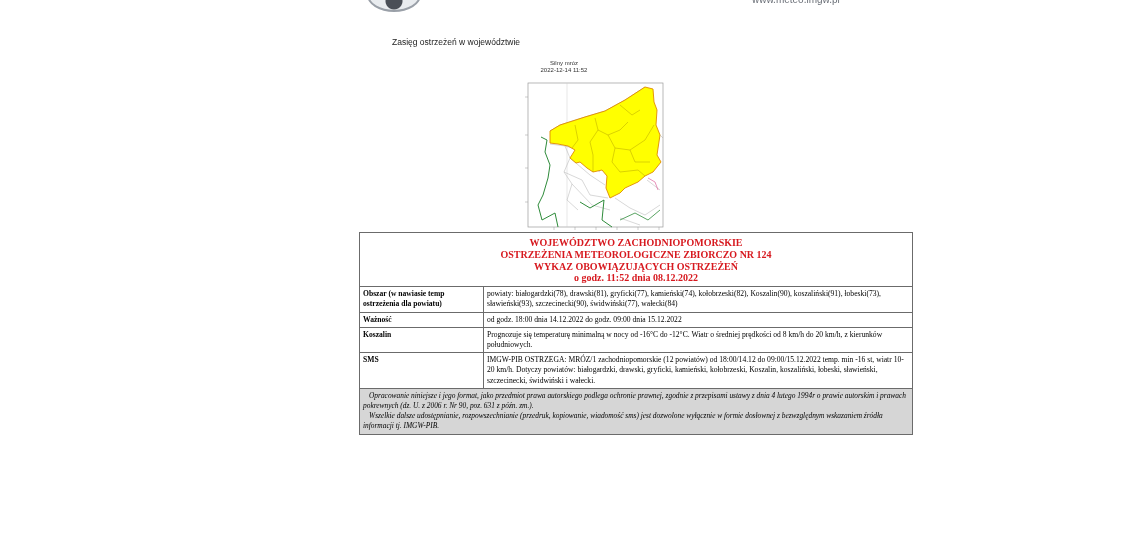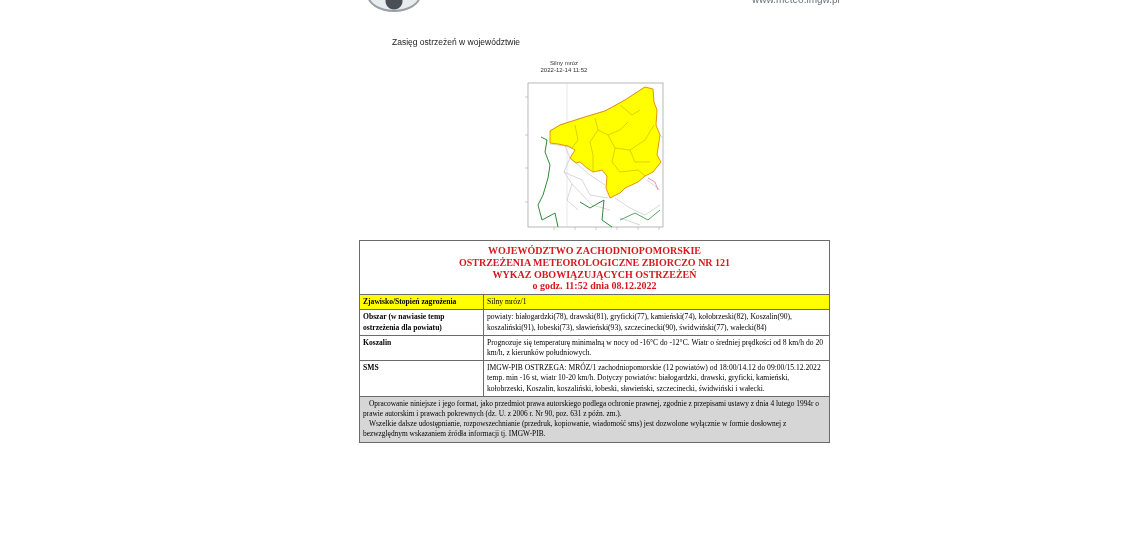--- a/index.html
+++ b/index.html
@@ -7,27 +7,27 @@
 
   .logo { position:absolute; left:367px; top:-22px; width:50px; height:30px; border-radius:50%; border:2px solid #9aa0a8; background:radial-gradient(circle at 50% 70%, #4a4f57 0 8px, #e9ecef 9px 100%); }
   .site-url { position:absolute; left:752px; top:-6px; font-family:"Liberation Sans", sans-serif; font-size:10px; color:#6a6f77; }
 
   .map-title { position:absolute; left:0; width:912px; top:37px; text-align:center; font-family:"Liberation Sans", sans-serif; font-size:8.5px; color:#222; }
   .map-sub { position:absolute; left:0; width:1128px; top:60px; text-align:center; font-family:"Liberation Sans", sans-serif; font-size:6px; color:#333; line-height:7px; }
 
   .map-box { position:absolute; left:520px; top:80px; width:146px; height:152px; }
   .map-box svg { display:block; }
 
-  .report { position:absolute; left:359px; top:240px; width:471px; border:1px solid #6b6b6b; border-collapse:collapse; font-size:7.6px; line-height:10.2px; }
+  .report { position:absolute; left:359px; top:232px; width:554px; border:1px solid #6b6b6b; border-collapse:collapse; font-size:7.6px; line-height:10.2px; }
   .report td { border:1px solid #6b6b6b; vertical-align:top; padding:2px 3px; }
   .head-cell { text-align:center; color:#d7191f; font-weight:bold; font-size:10px; line-height:11.8px; padding:4px 3px 2px 3px !important; }
   .lbl { width:117px; font-weight:bold; }
   .yellow td { background:#ffff00; }
   .footer-cell { background:#d6d6d6; font-size:7.4px; line-height:10.2px; padding:2px 3px !important; }
-  .footer-cell p { margin:0; text-indent:6px; }
+  .footer-cell p { margin:0; text-indent:6px;font-style:italic; }
 </style>
 </head>
 <body>
 
 <div class="logo"></div>
 <div class="site-url">www.meteo.imgw.pl</div>
 
 <div class="map-title">Zasięg ostrzeżeń w województwie</div>
 <div class="map-sub">
   <div>Silny mróz</div>
@@ -83,32 +83,32 @@
     <path d="M128 98 L135 102 L138 110" fill="none" stroke="#d94a8c" stroke-width="0.6"></path>
     <line x1="140" y1="55" x2="143" y2="58" stroke="#a8a8a8" stroke-width="0.5"></line>
   </svg>
 </div>
 
 <table class="report">
   <tbody>
       <tr>
     <td colspan="2" class="head-cell">
       <div>WOJEWÓDZTWO ZACHODNIOPOMORSKIE</div>
-      <div>OSTRZEŻENIA METEOROLOGICZNE ZBIORCZO NR 121</div>
+      <div>OSTRZEŻENIA METEOROLOGICZNE ZBIORCZO NR 124</div>
       <div>WYKAZ OBOWIĄZUJĄCYCH OSTRZEŻEŃ</div>
       <div>o godz. 11:52 dnia 08.12.2022</div>
     </td>
   </tr>
-  <tr class="yellow">
-    <td class="lbl">Zjawisko/Stopień zagrożenia</td>
-    <td>Silny mróz/1</td>
-  </tr>
   <tr>
     <td class="lbl">Obszar (w nawiasie temp ostrzeżenia dla powiatu)</td>
     <td>powiaty: białogardzki(78), drawski(81), gryficki(77), kamieński(74), kołobrzeski(82), Koszalin(90), koszaliński(91), łobeski(73), sławieński(93), szczecinecki(90), świdwiński(77), wałecki(84)</td>
+  </tr>
+  <tr>
+    <td class="lbl">Ważność</td>
+    <td>od godz. 18:00 dnia 14.12.2022 do godz. 09:00 dnia 15.12.2022</td>
   </tr>
   <tr>
     <td class="lbl">Koszalin</td>
     <td>Prognozuje się temperaturę minimalną w nocy od -16°C do -12°C. Wiatr o średniej  prędkości od 8 km/h do 20 km/h, z kierunków południowych.</td>
   </tr>
   <tr>
     <td class="lbl">SMS</td>
     <td>IMGW-PIB OSTRZEGA: MRÓZ/1 zachodniopomorskie (12 powiatów) od 18:00/14.12 do 09:00/15.12.2022 temp. min -16 st, wiatr 10-20 km/h. Dotyczy powiatów: białogardzki, drawski, gryficki, kamieński, kołobrzeski, Koszalin, koszaliński, łobeski, sławieński, szczecinecki, świdwiński  i wałecki.</td>
   </tr>
   <tr>

